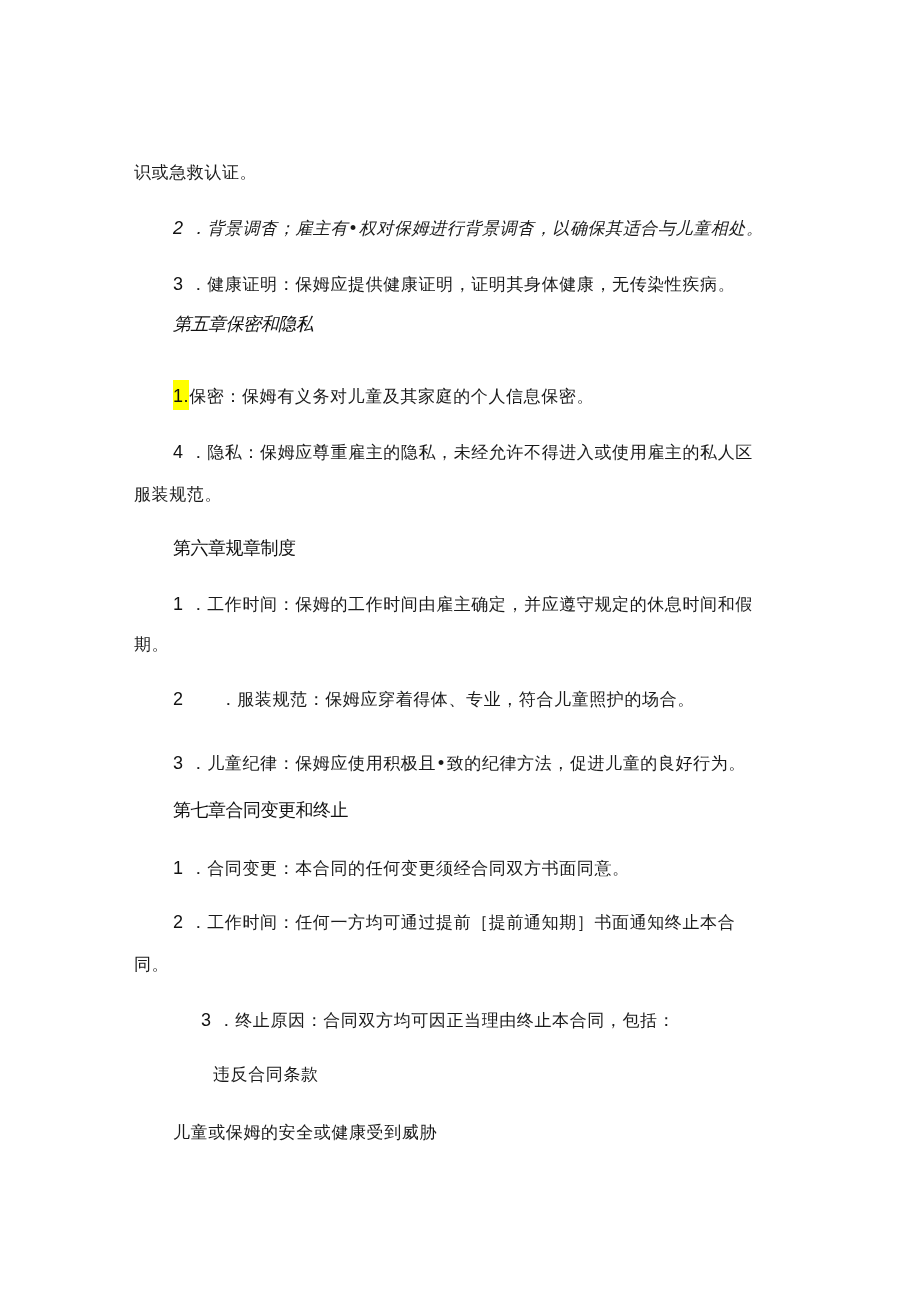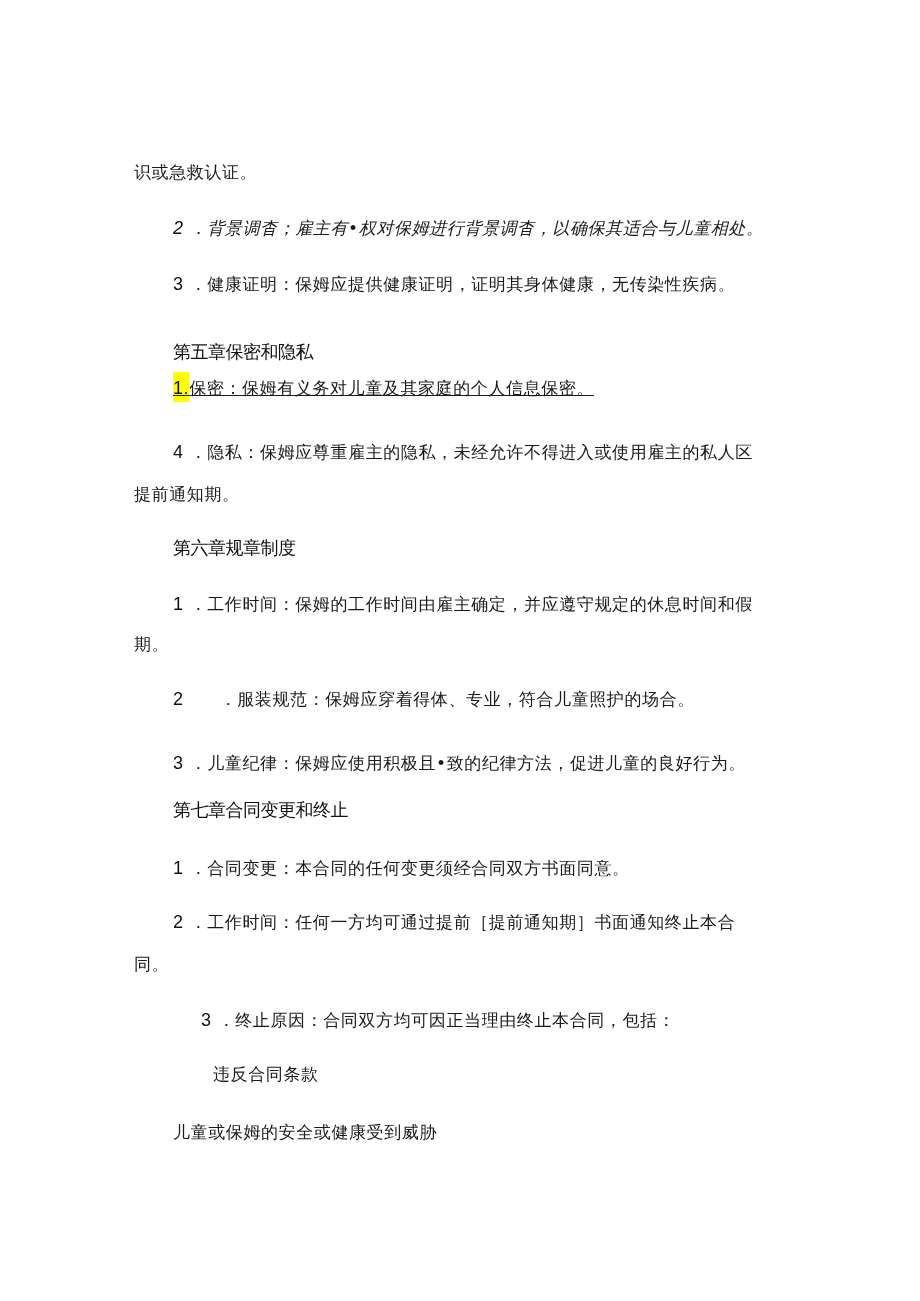--- a/index.html
+++ b/index.html
@@ -50,31 +50,31 @@
   <div class="line" style="left:173px; top:216px;font-style:italic;">
     <span class="num">2</span>
     <span>．</span><span>背景调杳；雇主有•权对保姆进行背景调杳，以确保其适合与儿童相处。</span>
   </div>
 
   <div class="line" style="left:173px; top:272px;text-align:center;">
     <span class="num">3</span>
     <span>．</span><span>健康证明：保姆应提供健康证明，证明其身体健康，无传染性疾病。</span>
   </div>
 
-  <div class="line heading" style="left:173px; top:340px;">第五章保密和隐私</div>
+  <div class="line heading" style="left:173px; top:312px;font-style:italic;">第五章保密和隐私</div>
 
-  <div class="line" style="left:173px; top:376px;text-decoration:underline;">
+  <div class="line" style="left:173px; top:384px;">
     <span class="num hl">1.</span><span>保密：保姆有义务对儿童及其家庭的个人信息保密。</span>
   </div>
 
   <div class="line" style="left:173px; top:440px;">
     <span class="num">4</span>
     <span>．</span><span>隐私：保姆应尊重雇主的隐私，未经允许不得进入或使用雇主的私人区</span>
   </div>
-  <div class="line" style="left:134px; top:482px;">提前通知期。</div>
+  <div class="line" style="left:134px; top:482px;">服装规范。</div>
 
   <div class="line heading" style="left:173px; top:536px;">第六章规章制度</div>
 
   <div class="line" style="left:173px; top:592px;">
     <span class="num">1</span>
     <span>．</span><span>工作时间：保姆的工作时间由雇主确定，并应遵守规定的休息时间和假</span>
   </div>
   <div class="line" style="left:134px; top:632px;">期。</div>
 
   <div class="line" style="left:173px; top:687px;">

